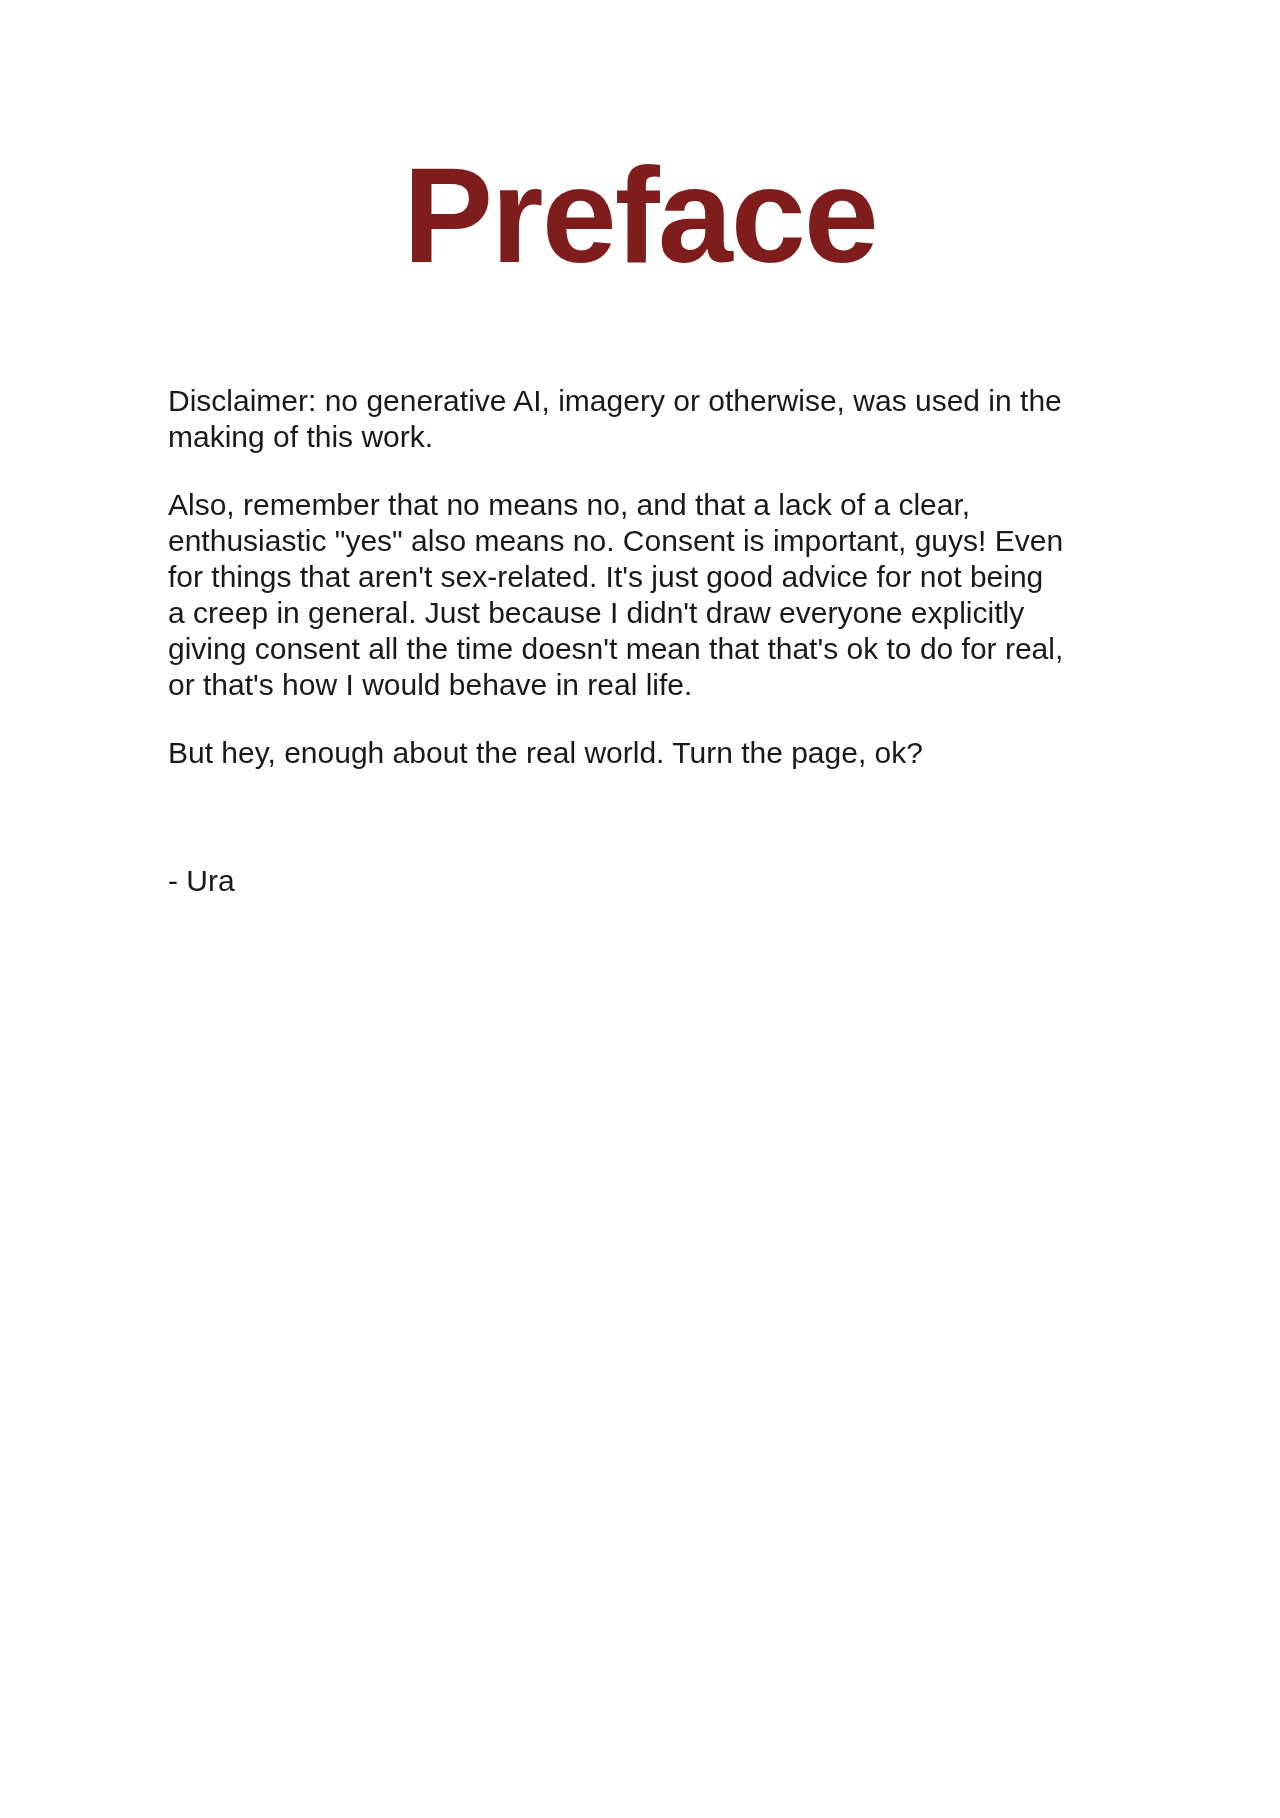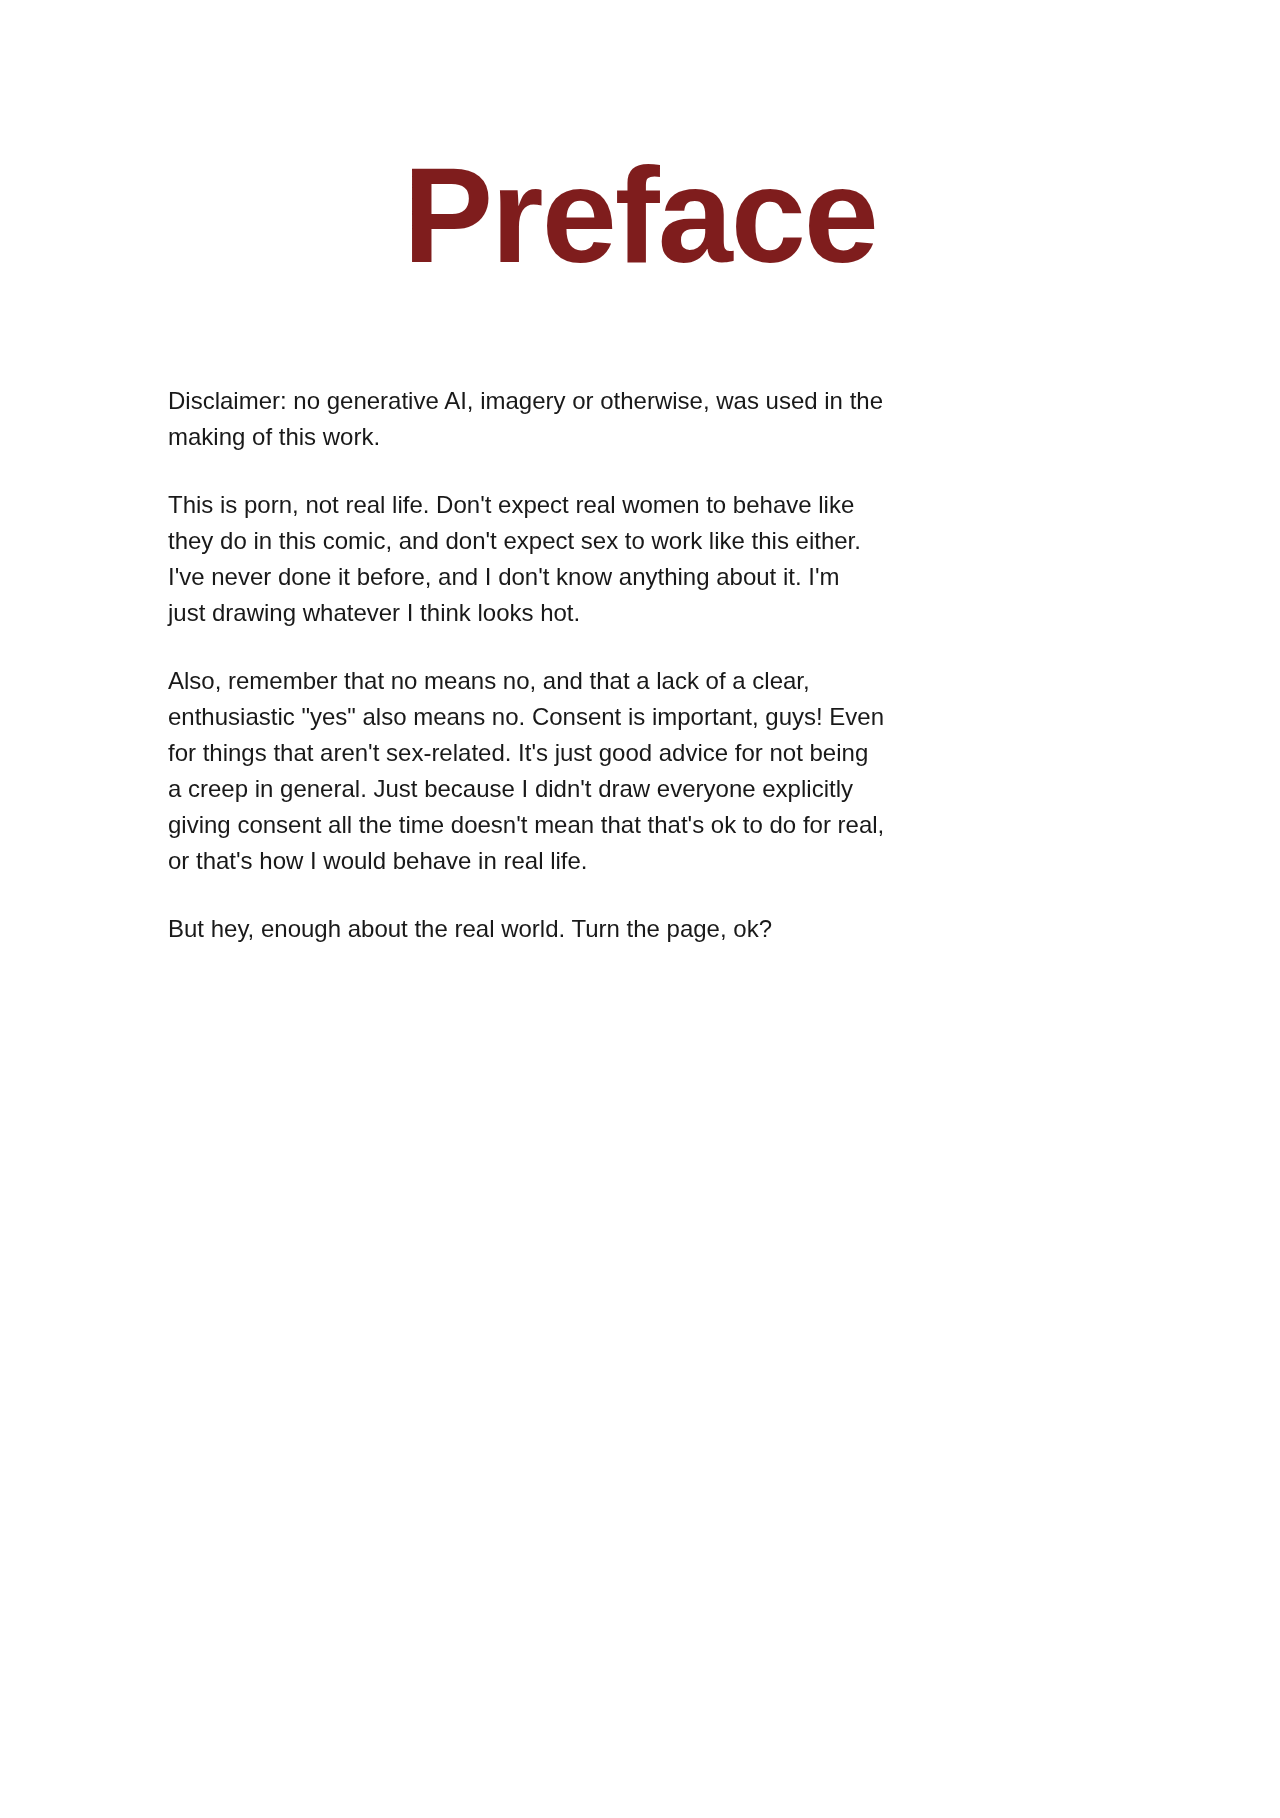--- a/index.html
+++ b/index.html
@@ -25,21 +25,21 @@
     text-align: center;
     font-size: 135px;
     line-height: 1;
     font-weight: bold;
     letter-spacing: -2px;
     color: #7f1d1d;
   }
   .content {
     margin: 100px 60px 0 168px;
     color: #191919;
-    font-size: 24px;
+    font-size: 30px;
     line-height: 36px;
   }
   .content p {
     margin: 0 0 32px 0;
     padding: 0;
     white-space: pre-line;
   }
   .content p.signature {
     margin-top: 92px;
     margin-bottom: 0;
@@ -50,28 +50,25 @@
 
 <div class="page">
   <h1 class="title">Preface</h1>
 
   <div class="content">
     <p>Disclaimer: no generative AI, imagery or otherwise, was used in the
 making of this work.</p>
 
 
 
-    <p>This is porn, not real life. Don't expect real women to behave like
-they do in this comic, and don't expect sex to work like this either.
-I've never done it before, and I don't know anything about it. I'm
-just drawing whatever I think looks hot.</p>
 
     <p>Also, remember that no means no, and that a lack of a clear,
 enthusiastic "yes" also means no. Consent is important, guys! Even
 for things that aren't sex-related. It's just good advice for not being
 a creep in general. Just because I didn't draw everyone explicitly
 giving consent all the time doesn't mean that that's ok to do for real,
 or that's how I would behave in real life.</p>
 
     <p>But hey, enough about the real world. Turn the page, ok?</p>
 
+    <p class="signature">- Ura</p>
   </div>
 </div>
 
 </body></html>

